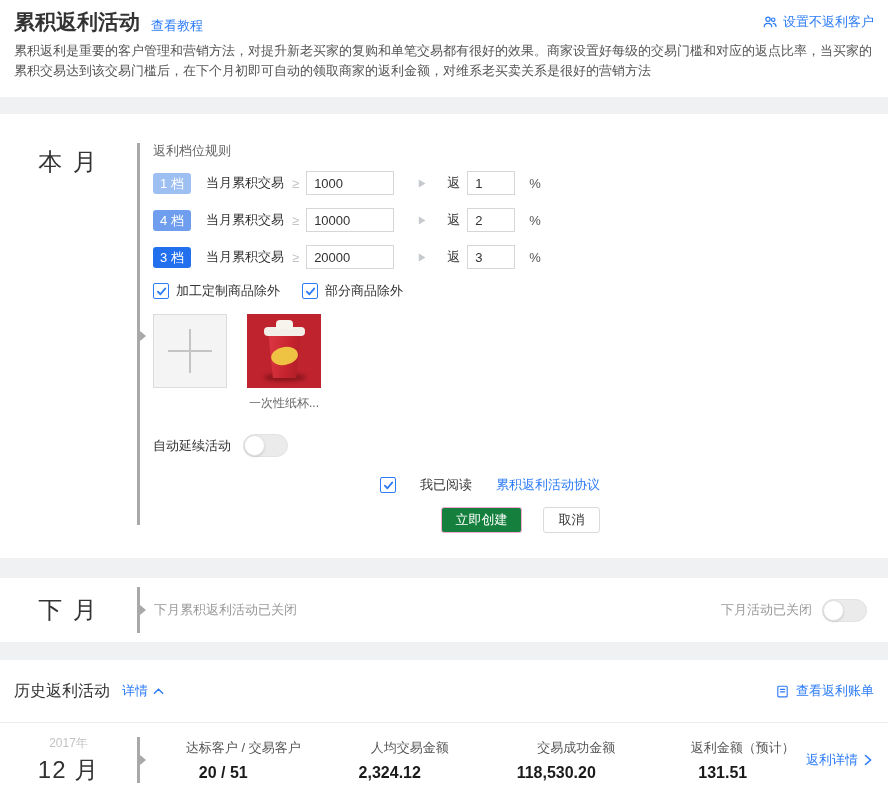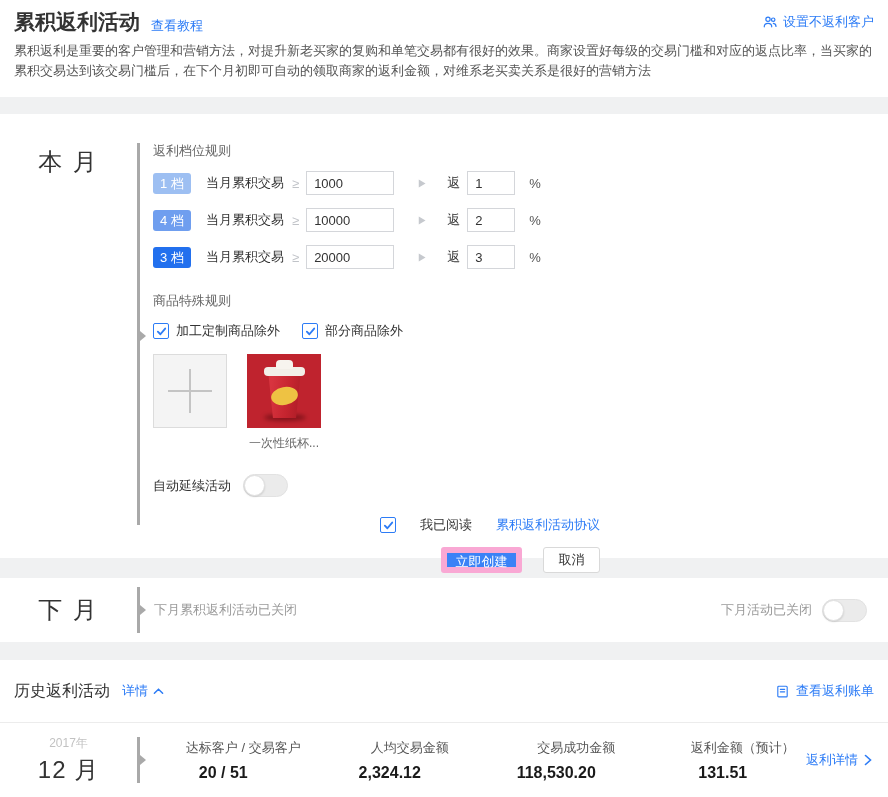--- a/index.html
+++ b/index.html
@@ -80,21 +80,21 @@
   .auto-row { margin-top: 22px; display: flex; align-items: center; gap: 12px; }
   .toggle { width: 45px; height: 23px; border-radius: 12px; background: #ebebeb;
     border: 1px solid #e2e2e2; position: relative; cursor: pointer; flex: 0 0 45px; }
   .toggle .knob { position: absolute; left: 0px; top: 0px; width: 21px; height: 21px;
     border-radius: 50%; background: #fff; border: 1px solid #e0e0e0; box-shadow: 0 1px 2px rgba(0,0,0,.12); }
 
   .right-block { width: 447px; }
   .agreement-row { margin-top: 19px; display: flex; justify-content: flex-end; align-items: center; gap: 24px; }
   .buttons-row { margin-top: 13px; display: flex; justify-content: flex-end; align-items: center; gap: 21px; }
   .btn { height: 26px; border-radius: 3px; font-size: 13px; cursor: pointer; font-family: inherit; }
-  .btn-primary { width: 81px; background: #3b82f6; border: 6px solid #f9a8d4; color: #fff; }
+  .btn-primary { width: 81px; background: #15803d; border: 1px solid #f9a8d4; color: #fff; }
   .btn-plain { width: 57px; background: #fff; border: 1px solid #d9d9d9; color: #333; }
 
   
   .next-card { margin-top: 20px; height: 64px; display: flex; align-items: center; }
   .next-card .vbar { height: 46px; }
   .next-card .vbar .tri { top: 50%; margin-top: -5px; }
   .next-status { margin-left: 14px; color: #9a9a9a; }
   .next-right { margin-left: auto; display: flex; align-items: center; gap: 10px; padding-right: 21px; color: #9a9a9a; }
 
   
@@ -184,21 +184,20 @@
       <span class="flow-arrow">
           <svg width="11" height="11" viewBox="0 0 12 12">
             <path d="M3 1.6 L10.4 6 L3 10.4 Z" fill="#c6c9ce"></path>
           </svg>
         </span>
       <span class="rebate-label">返</span>
       <input class="tier-input rate-input" value="3" style="">
       <span class="unit">%</span>
     </div>
 
-    <div class="rules-title special-title">商品特殊规则</div>
 
     <div class="checkbox-row">
       <span class="checkbox-item">
         <span class="checkbox">
           <svg width="11" height="11" viewBox="0 0 12 12" fill="none" stroke="#2d7cf6" stroke-width="2" stroke-linecap="round" stroke-linejoin="round">
               <path d="M2 6.2 L4.8 9 L10 2.8"></path>
             </svg>
         </span>
         <span>加工定制商品除外</span>
       </span>

